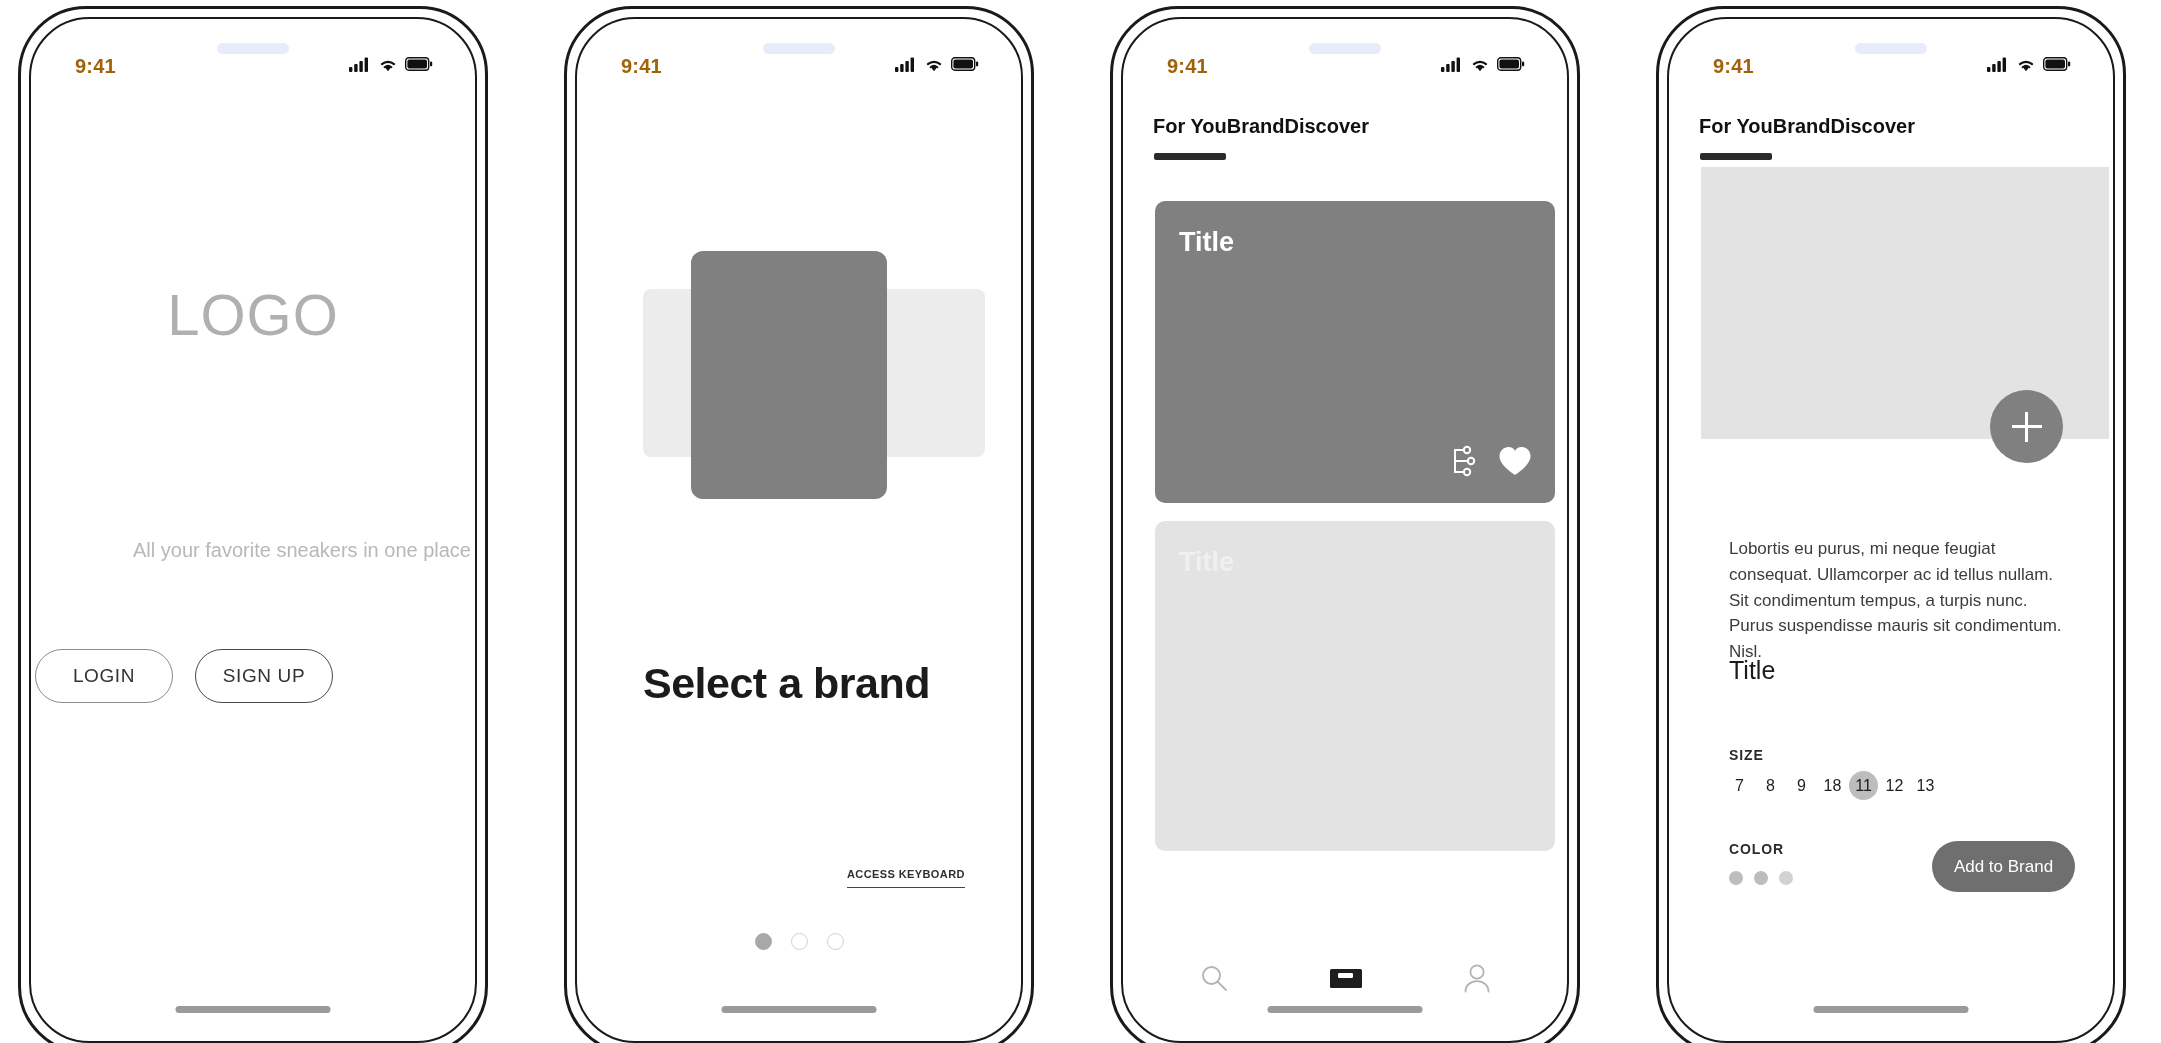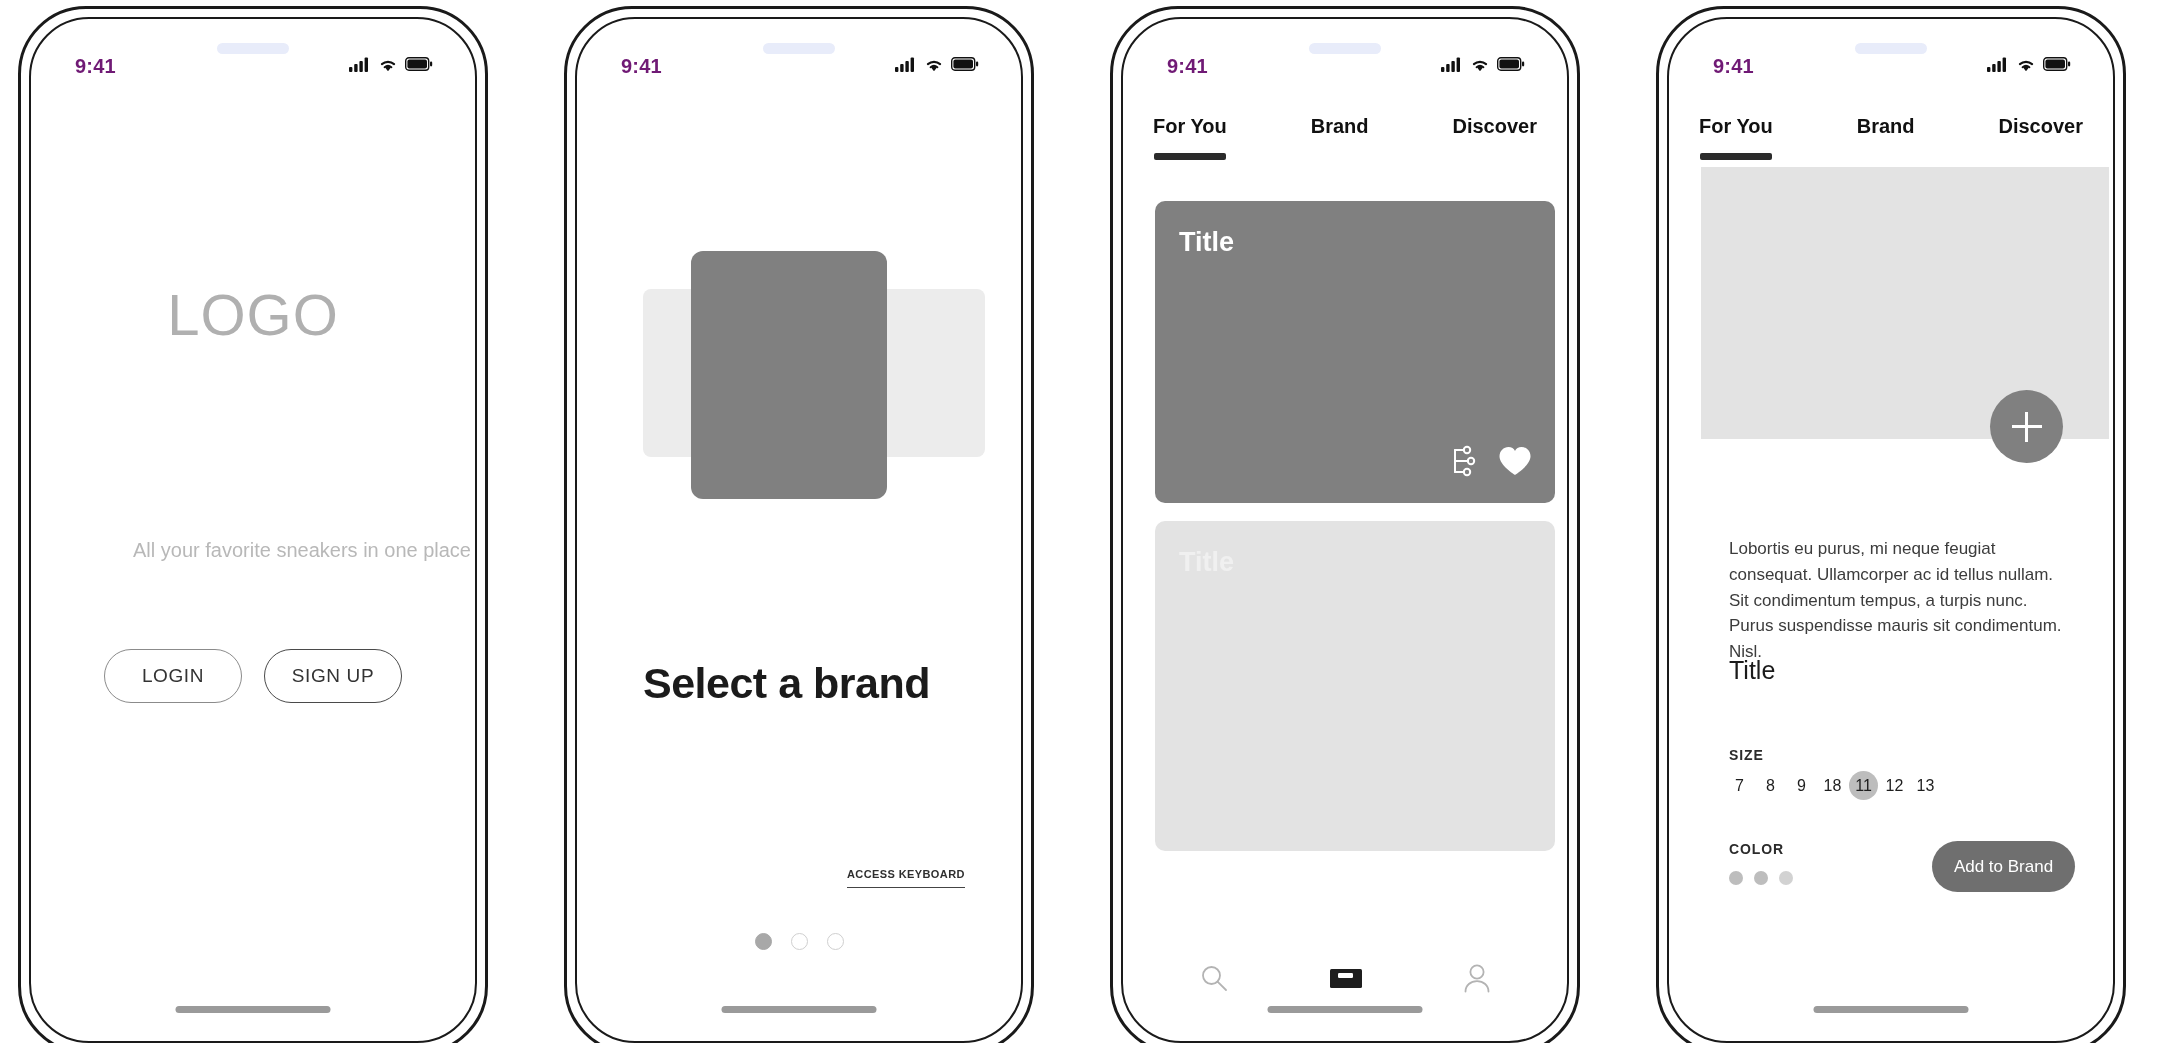--- a/index.html
+++ b/index.html
@@ -53,21 +53,21 @@
     top: 0; left: 0; right: 0;
     height: 62px;
     display: flex;
     align-items: center;
     justify-content: space-between;
     padding: 24px 38px 0 40px;
   }
   .status-time {
     font-size: 20px;
     font-weight: bold;
-    color: #701a75;
+    color: #a16207;
     letter-spacing: .2px;
     text-align: center;
   }
   .status-right { display: flex; align-items: center; gap: 7px; }
   .notch-pill {
     position: absolute;
     top: 20px;
     left: 50%;
     transform: translateX(-50%);
     width: 72px;
@@ -108,21 +108,20 @@
     left: 0; right: 0;
     text-align: right;
     font-size: 20px;
     color: #b8b8b8;
   }
   .auth-row {
     position: absolute;
     top: 626px;
     left: 0; right: 0;
     display: flex;
-    justify-content: center;
     gap: 22px;
   }
   .pill-btn {
     min-width: 138px;
     height: 54px;
     border: 1.5px solid #8b8b8b;
     border-radius: 28px;
     background: #fff;
     display: flex;
     align-items: center;
@@ -205,21 +204,21 @@
     cursor: pointer;
   }
   .dot.active { background: #a8a8a8; border-color: #a8a8a8; }
 
   
   .tabbar {
     position: absolute;
     top: 92px;
     left: 0; right: 0;
     display: flex;
-    justify-content: space-between;
+    justify-content: flex-start;
     padding: 0 26px;
   }
   .tab {
     position: relative;
     font-size: 20px;
     font-weight: bold;
     color: #111;
     padding-bottom: 22px;
     cursor: pointer;
   }

